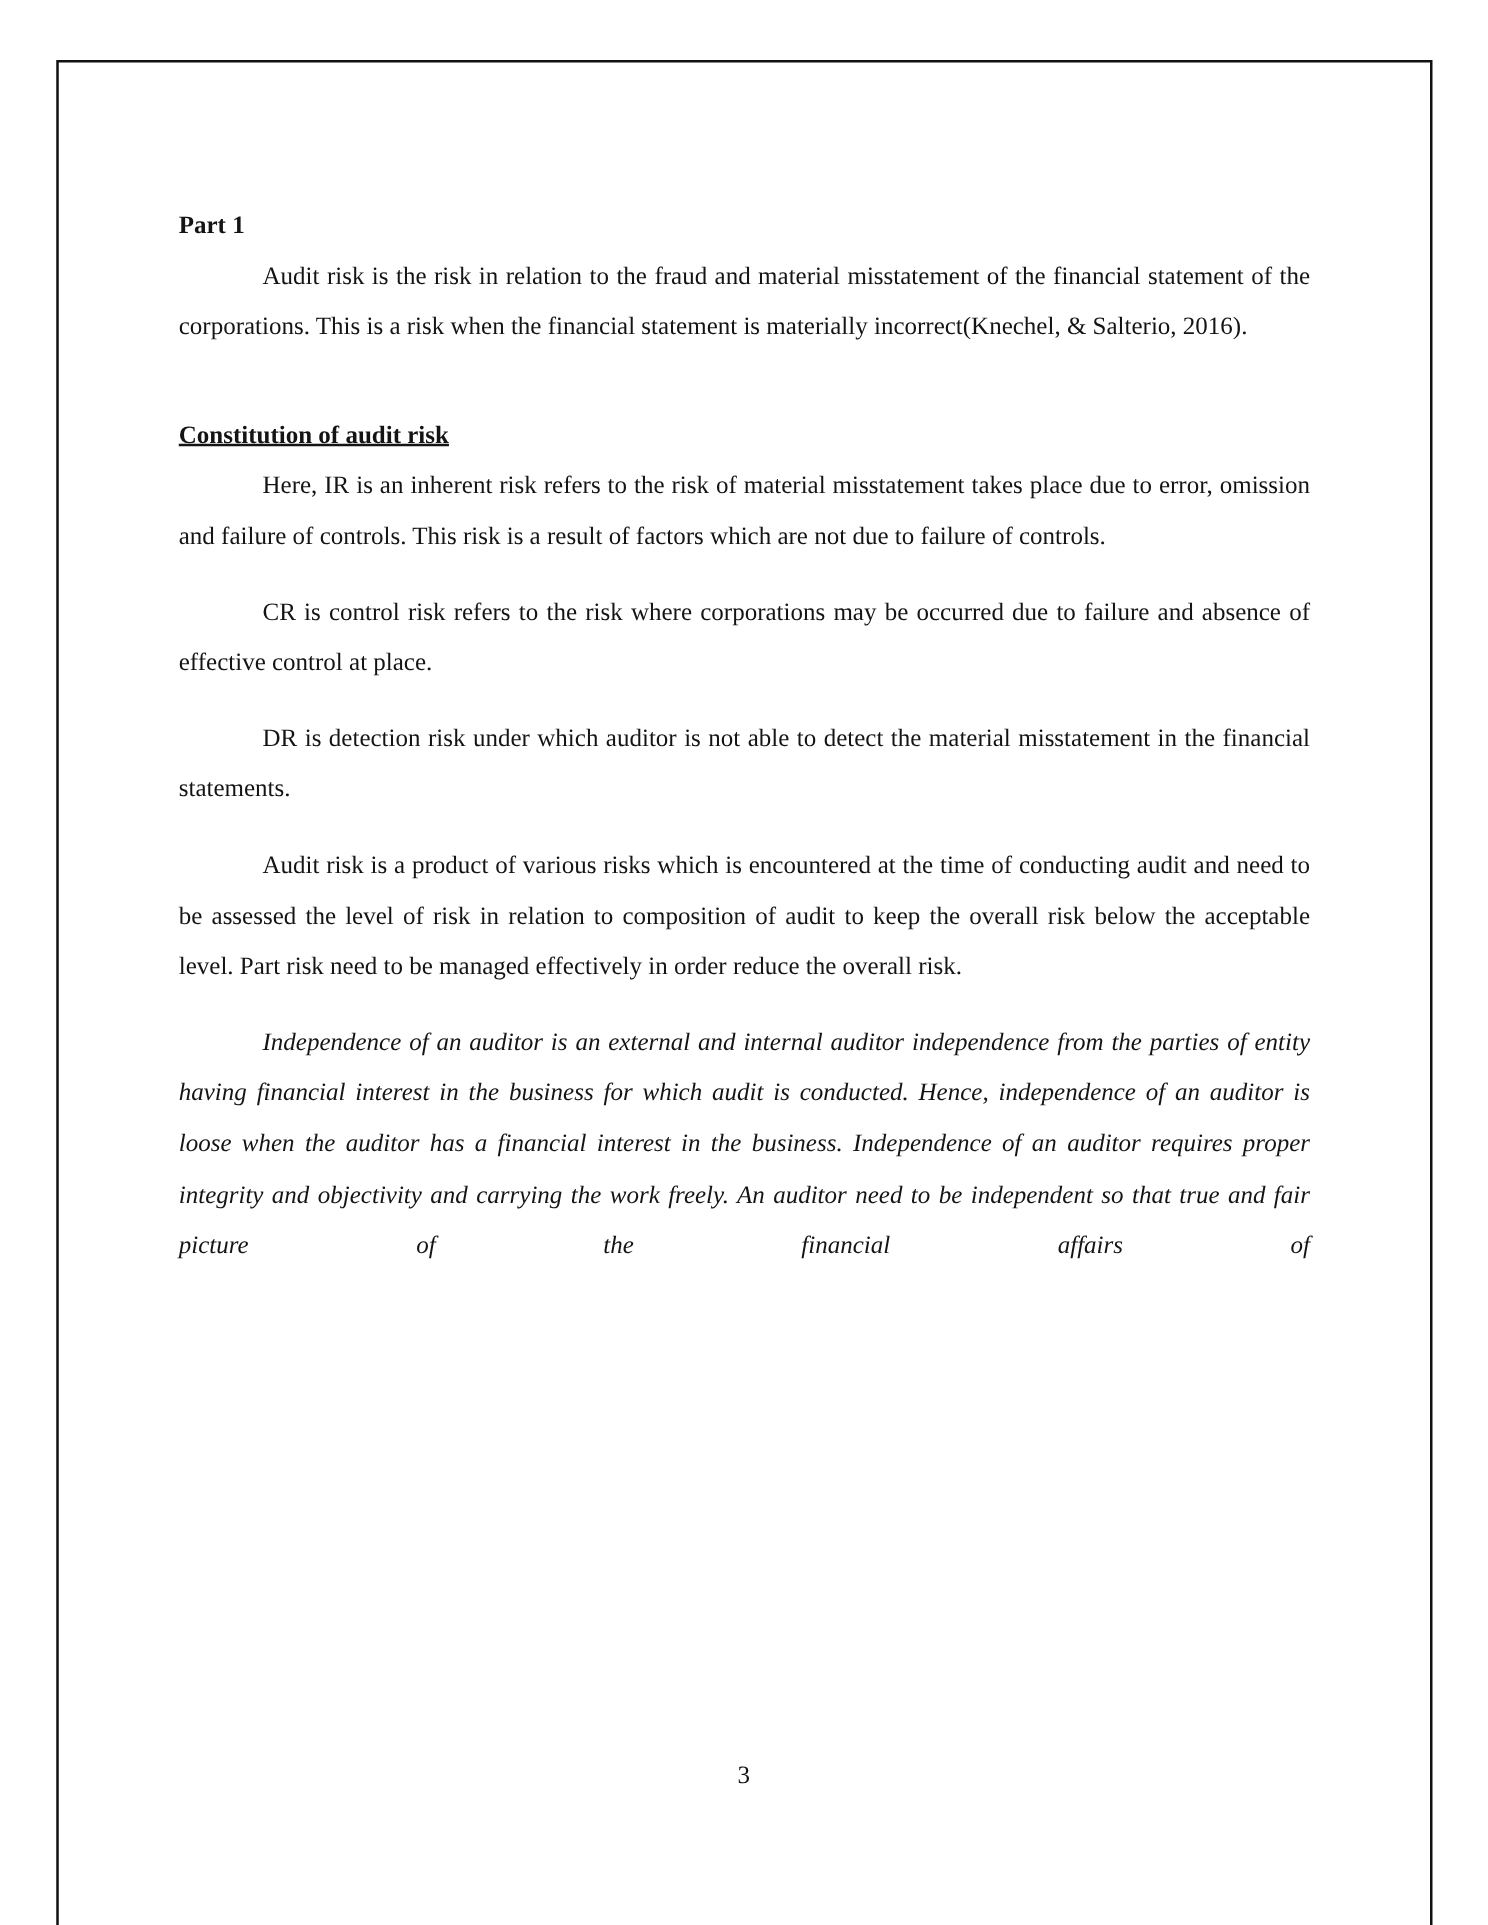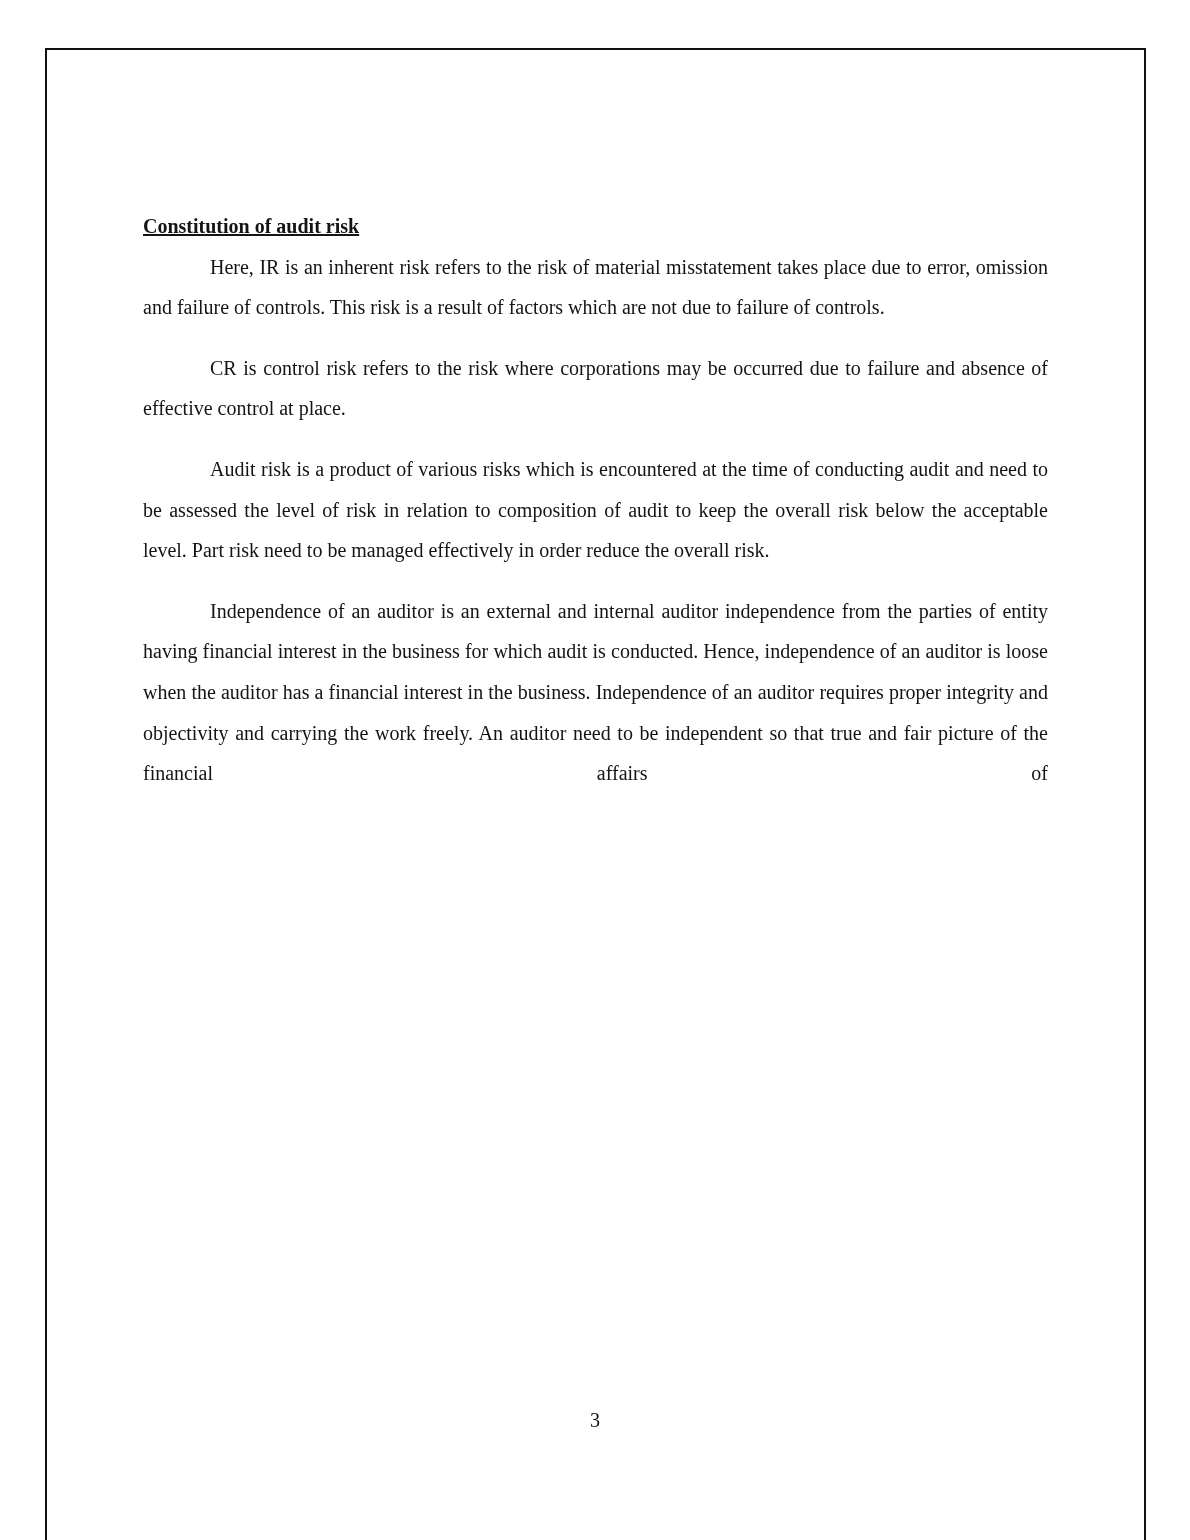--- a/index.html
+++ b/index.html
@@ -51,48 +51,52 @@
   .para {
     margin: 0;
     text-align: justify;
     text-indent: 67px;
   }
   .para + .para {
     margin-top: 20px;
   }
   .para.justify-last {
     text-align-last: justify;
+    font-style: italic;
   }
   .page-number {
     position: absolute;
     top: 1400px;
     left: 0;
     right: 0;
     text-align: center;
     font-size: 20px;
     line-height: 40px;
   }
 </style>
 </head>
 <body>
 
 <div class="page-border"></div>
 
 <div class="content">
 
+  <h2 class="heading first">Part 1</h2>
 
 
+  <p class="para">Audit risk is the risk in relation to the fraud and material misstatement of the financial statement of the corporations. This is a risk when the financial statement is materially incorrect(Knechel, &amp; Salterio, 2016).</p>
 
   <h2 class="heading section">Constitution of audit risk</h2>
 
 
   <p class="para">Here, IR is an inherent risk refers to the risk of material misstatement takes place due to error, omission and failure of controls. This risk is a result of factors which are not due to failure of controls.</p>
 
   <p class="para">CR is control risk refers to the risk where corporations may be occurred due to failure and absence of effective control at place.</p>
 
+  <p class="para">DR is detection risk under which auditor is not able to detect the material misstatement in the financial statements.</p>
 
   <p class="para">Audit risk is a product of various risks which is encountered at the time of conducting audit and need to be assessed the level of risk in relation to composition of audit to keep the overall risk below the acceptable level. Part risk need to be managed effectively in order reduce the overall risk.</p>
 
 
   <p class="para justify-last">Independence of an auditor is an external and internal auditor independence from the parties of entity having financial interest in the business for which audit is conducted. Hence, independence of an auditor is loose when the auditor has a financial interest in the business. Independence of an auditor requires proper integrity and objectivity and carrying the work freely. An auditor need to be independent so that true and fair picture of the financial affairs of</p>
 
 </div>
 
 <div class="page-number">3</div>
 

